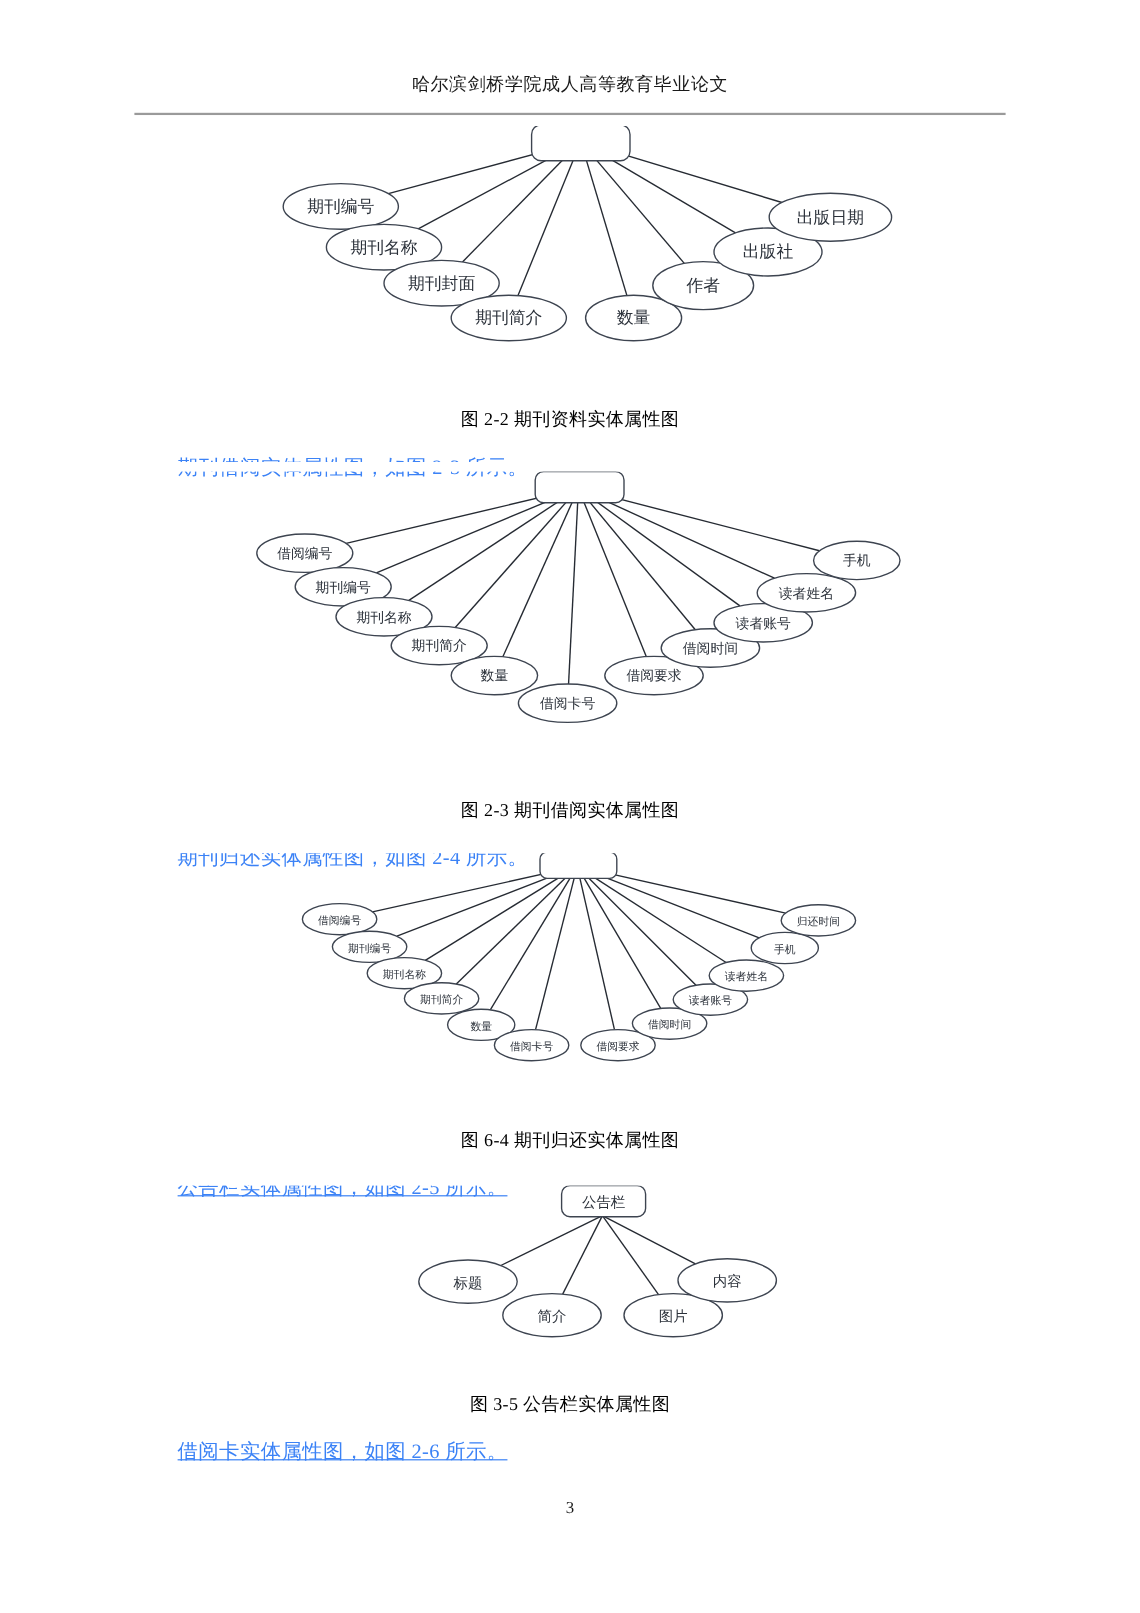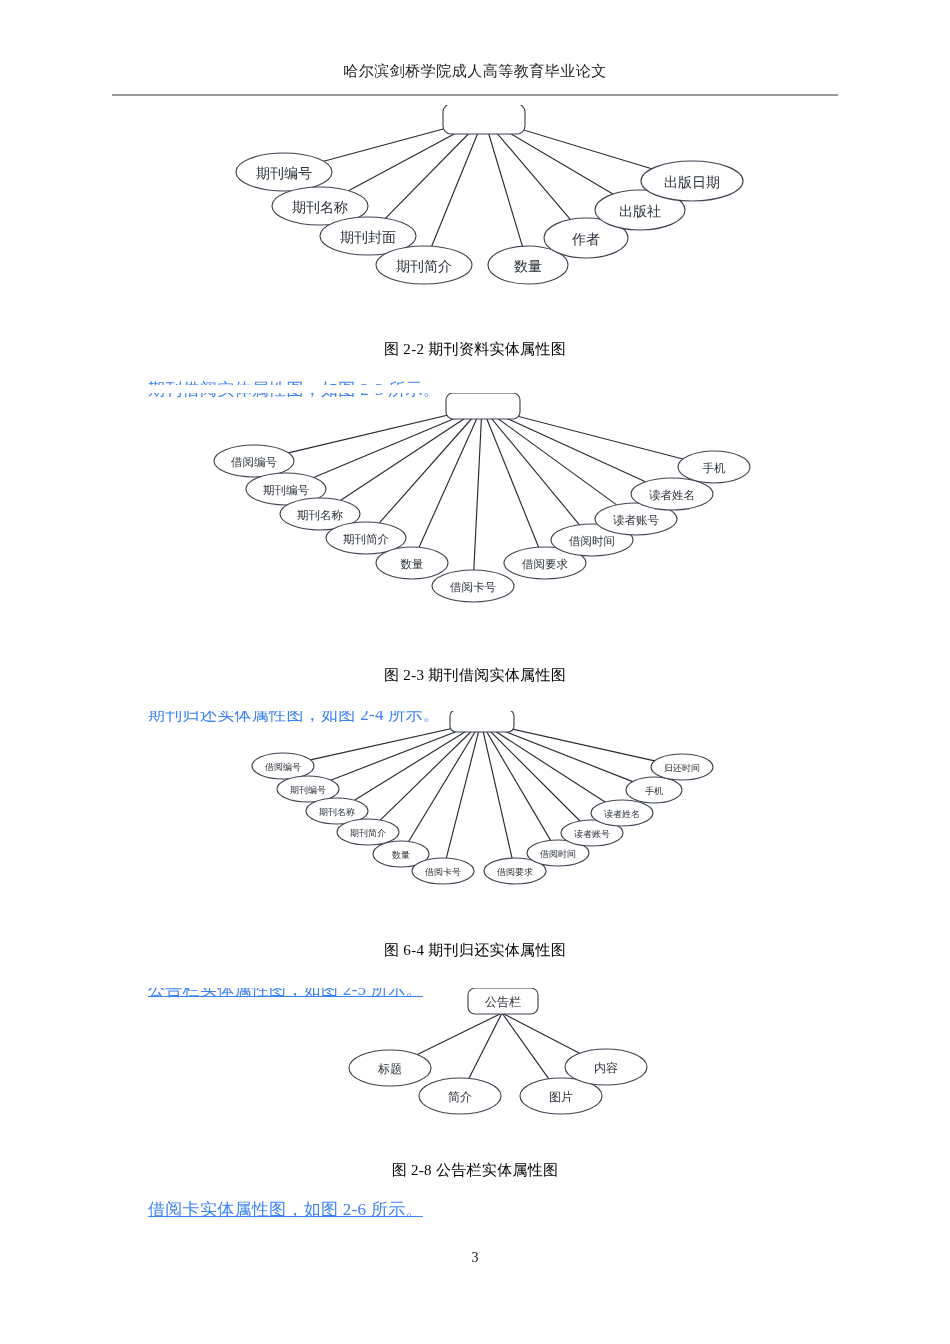--- a/index.html
+++ b/index.html
@@ -258,19 +258,19 @@
         <ellipse cx="444" cy="1096" rx="41" ry="18" class="er-ellipse"></ellipse>
         <text x="444" y="1097" class="er-label" font-size="12">简介</text>
         <ellipse cx="545" cy="1096" rx="41" ry="18" class="er-ellipse"></ellipse>
         <text x="545" y="1097" class="er-label" font-size="12">图片</text>
         <ellipse cx="590" cy="1067" rx="41" ry="18" class="er-ellipse"></ellipse>
         <text x="590" y="1068" class="er-label" font-size="12">内容</text>
       </svg>
   </div>
   <div class="clip-band" style="left:0; top:980px; width:950px; height:8px;"></div>
 
-  <div class="caption" style="top:1161px;">图 2-8 公告栏实体属性图</div>
+  <div class="caption" style="top:1161px;">图 3-5 公告栏实体属性图</div>
 
   <div class="para" style="left:148px; top:1198px;text-decoration:underline;">借阅卡实体属性图，如图 2-6 所示。</div>
 
   <div class="footer">3</div>
 
 </div>
 
 </body></html>

